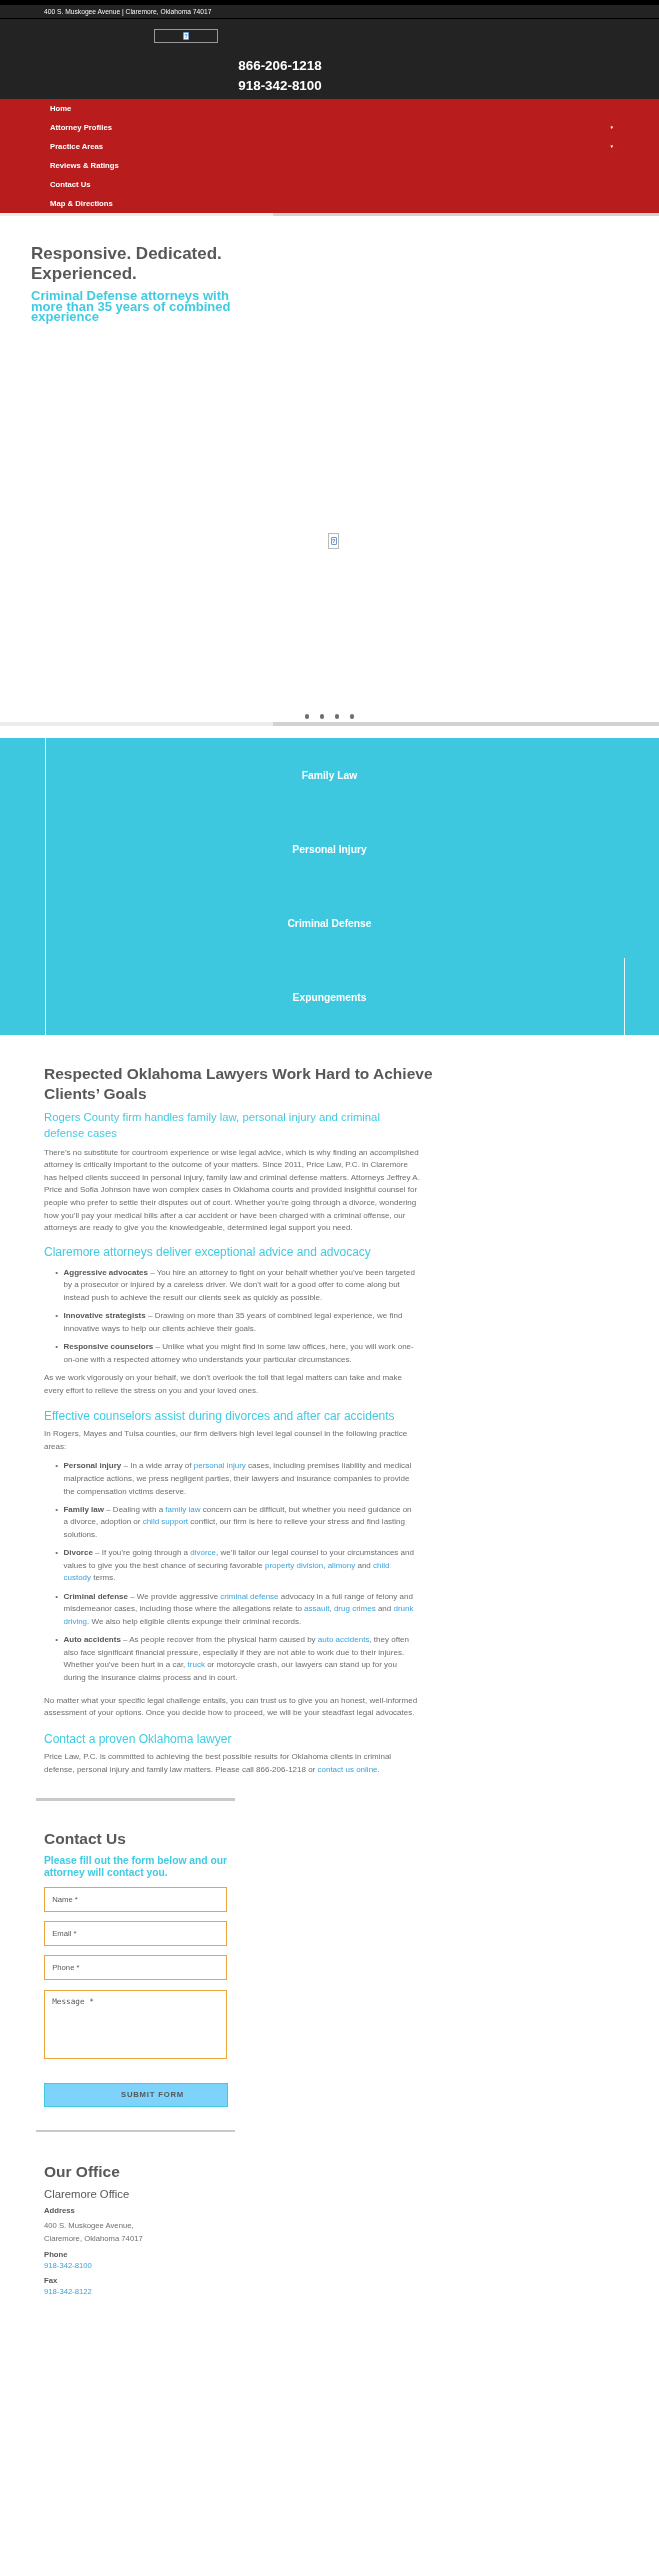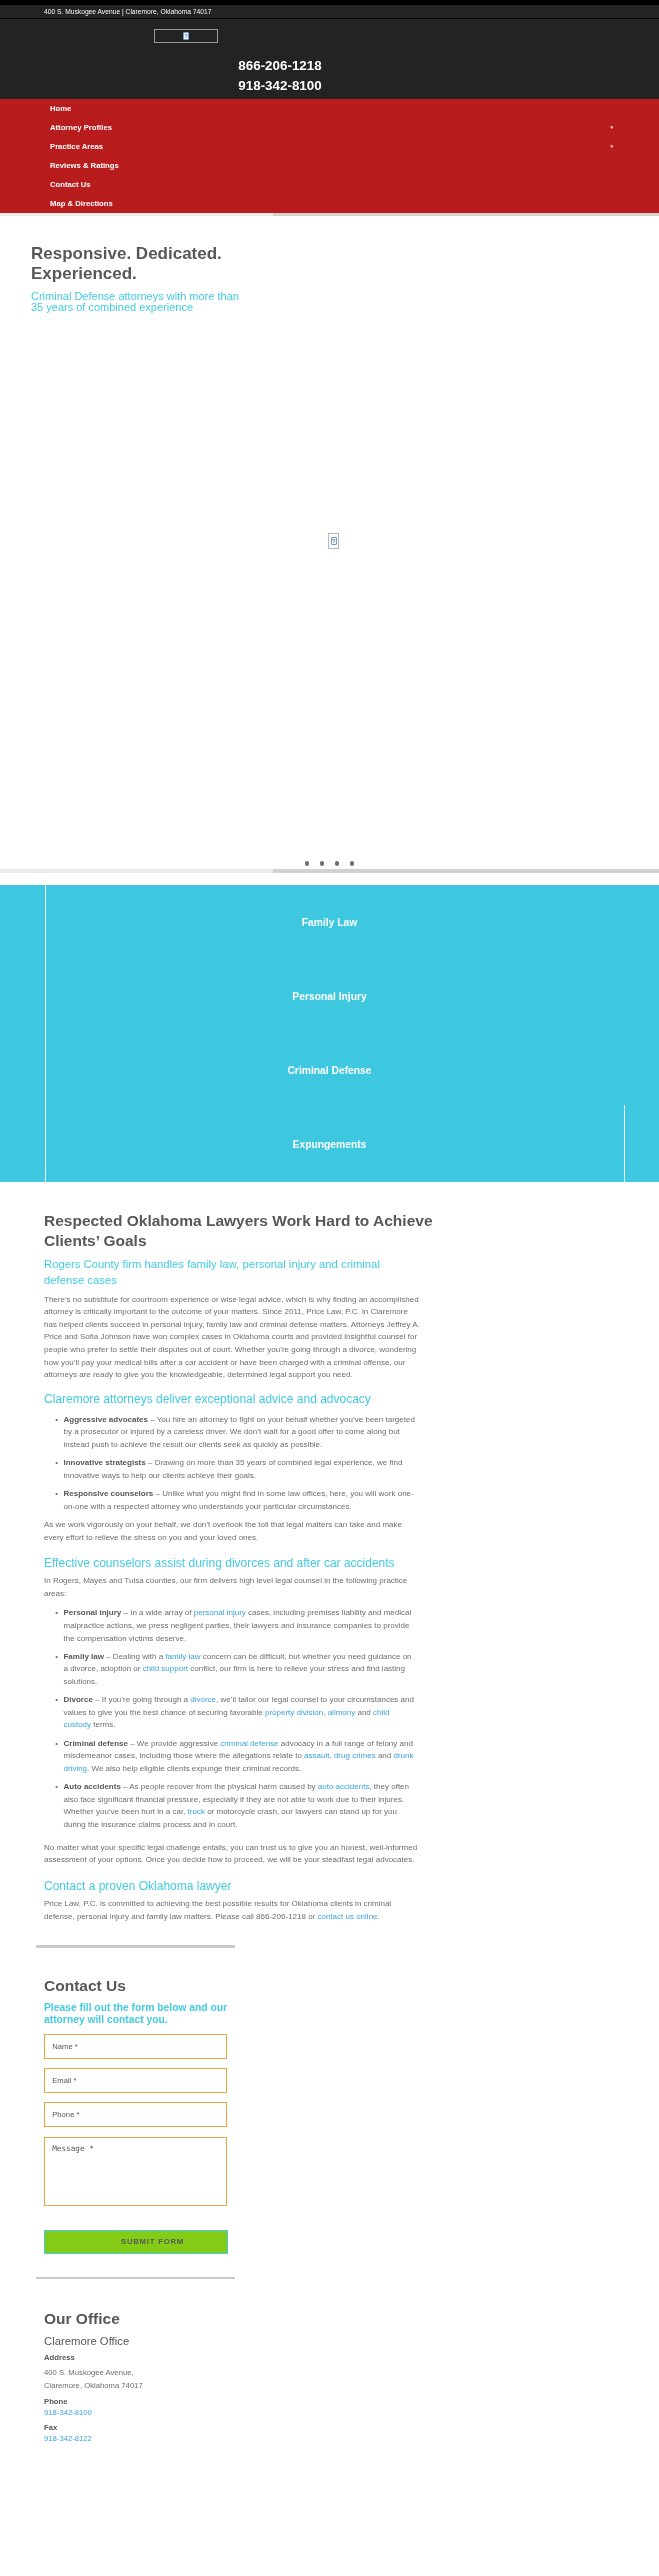--- a/index.html
+++ b/index.html
@@ -26,25 +26,25 @@
   .main-nav{background:#b91c1c;}
   .nav-item{height:19px;line-height:19px;padding-left:50px;color:#fff;
     font-size:7.7px;font-weight:bold;position:relative;cursor:pointer;}
   .nav-caret{position:absolute;right:45px;top:0;font-size:4.6px;line-height:19px;}
 
   
   .band{height:3.6px;background:#d2d2d2;}
   .band-thumb{width:273px;height:3.6px;background:#ececec;cursor:pointer;}
 
   
-  .hero{height:653px;background:#fff;position:relative;overflow:hidden;}
+  .hero{height:506px;background:#fff;position:relative;overflow:hidden;}
   .hero-title{padding:28px 0 0 31px;font-size:17px;line-height:20px;font-weight:bold;
     color:var(--dark-text,#57585A);}
-  .hero-sub{margin:7.2px 0 0 31px;width:216px;font-size:11px;line-height:10.3px;
-    font-weight:normal;color:var(--cyan,#41CBE2);}
+  .hero-sub{margin:7.2px 0 0 31px;width:216px;font-size:13px;line-height:10.3px;
+    font-weight:bold;color:var(--cyan,#41CBE2);}
   .hero-img{position:absolute;left:328px;top:317px;width:11.3px;height:15.5px;
     border:0.5px solid #b9b9b9;background:#fdfdfd;display:flex;align-items:center;justify-content:center;}
   .hero-dots{position:absolute;bottom:3.6px;left:0;right:0;display:flex;justify-content:center;gap:10.3px;}
   .dot{width:4.6px;height:4.6px;border-radius:50%;background:#6e6e6e;cursor:pointer;}
   .white-gap{height:12.4px;background:#fff;}
 
   
   .cyan-section{height:297px;background:var(--cyan-section,#3DC8E0);position:relative;}
   .cyan-row{height:74px;display:flex;align-items:center;justify-content:center;
     color:#fff;font-size:10.3px;font-weight:bold;cursor:pointer;}
@@ -74,21 +74,21 @@
   .h2-dark{margin:29px 0 0;font-size:15.5px;font-weight:bold;color:var(--dark-text,#57585A);}
   .form-lead{margin:7.2px 0 0;width:196px;font-size:10.3px;line-height:12px;font-weight:bold;
     color:var(--cyan,#41CBE2);}
   .cform{margin-top:7.2px;}
   .cinput{display:block;width:183px;height:25px;border:0.5px solid var(--input-border,#E9A43C);
     margin-bottom:9.3px;padding:0 7.2px;font-size:7.7px;color:#58585a;background:#fff;outline:none;}
   .ctextarea{height:69px;padding-top:6.2px;resize:none;margin-bottom:0;}
   .cinput::placeholder{color:#58585a;opacity:1;}
   .btn{display:flex;align-items:center;justify-content:center;width:184px;height:24px;
     font-weight:bold;font-size:7.7px;letter-spacing:0.8px;cursor:pointer;}
-  .btn-submit{margin-top:24px;background:#84cc16;border:0.5px solid var(--cyan,#41CBE2);
+  .btn-submit{margin-top:24px;background:#7dd3fc;border:0.5px solid var(--cyan,#41CBE2);
     color:var(--dark-text,#57585A);padding-left:39px;}
   .office-heading{margin:31px 0 0;font-size:15.5px;font-weight:bold;color:var(--dark-text,#57585A);}
   .office-name{margin:7.2px 0 0;font-size:11.3px;color:var(--dark-text,#57585A);}
   .office-label{margin:5.7px 0 0;font-size:7.7px;font-weight:bold;color:var(--dark-text,#57585A);}
   .office-label.ml9{margin-top:4.6px;} .office-label.ml8{margin-top:4.1px;}
   .office-line{margin:4.1px 0 0;font-size:7.7px;line-height:13px;color:var(--body-text,#6D6E71);}
   .office-line.nm{margin-top:0;}
   .office-tel{margin:0;font-size:7.7px;line-height:13px;color:var(--link,#3AA3DC);
     text-decoration:none;display:block;cursor:pointer;}
 </style>

